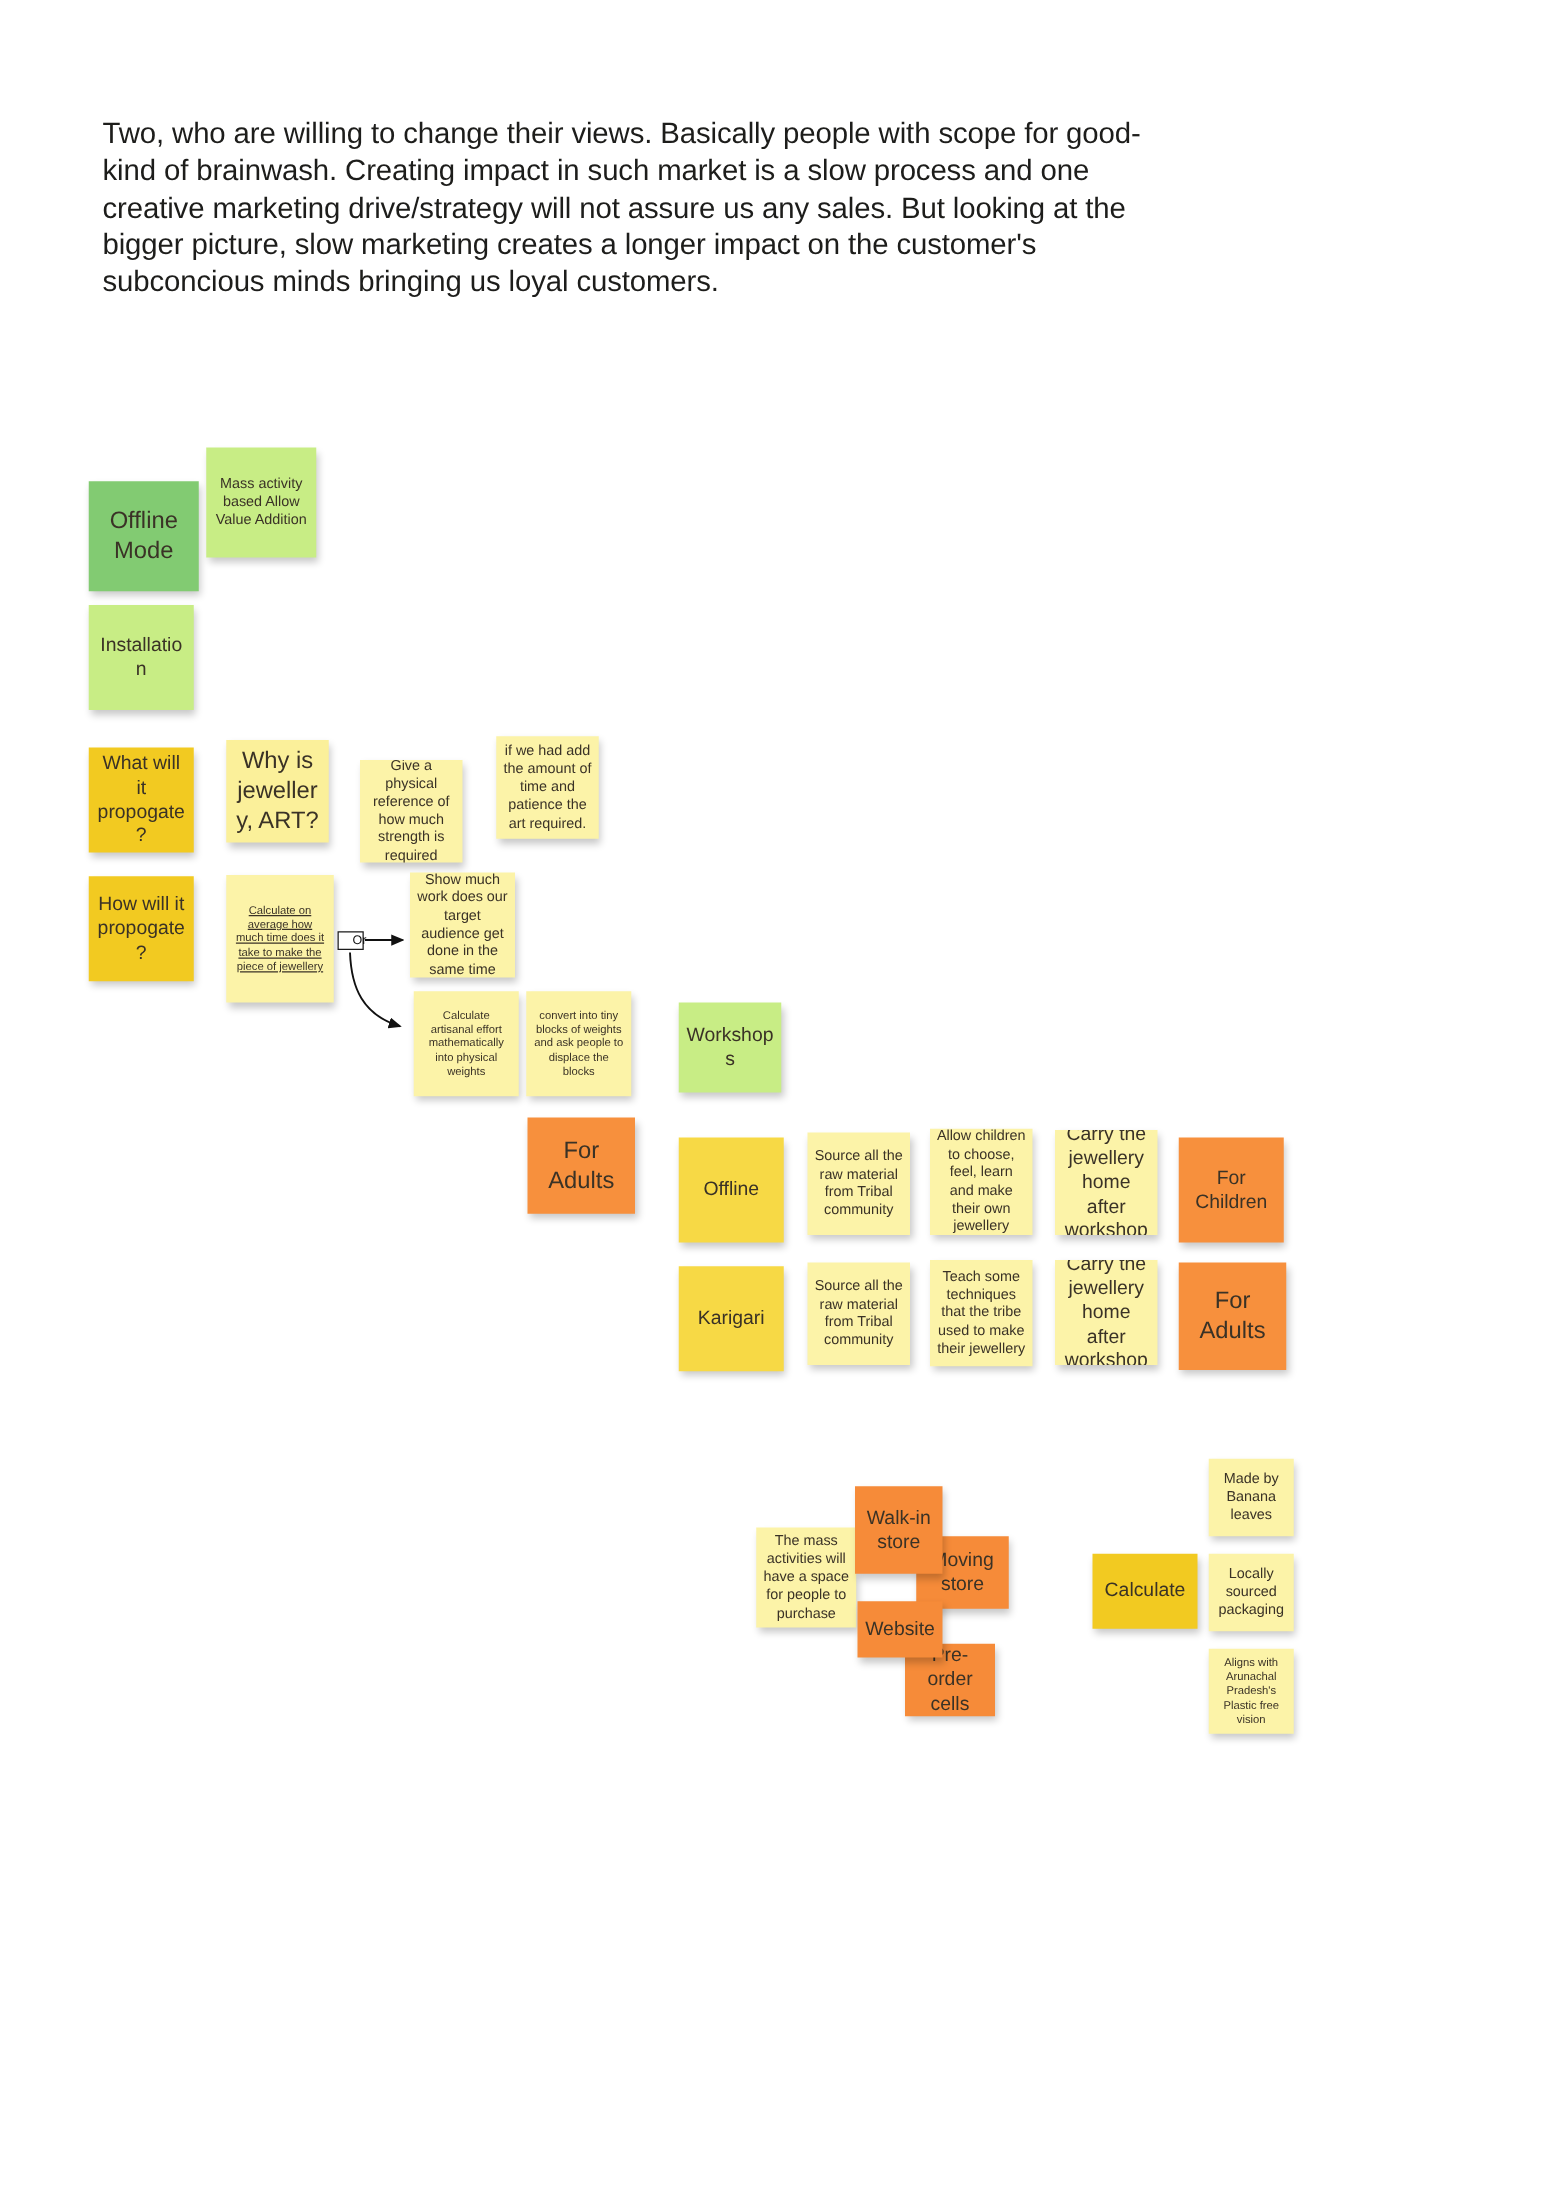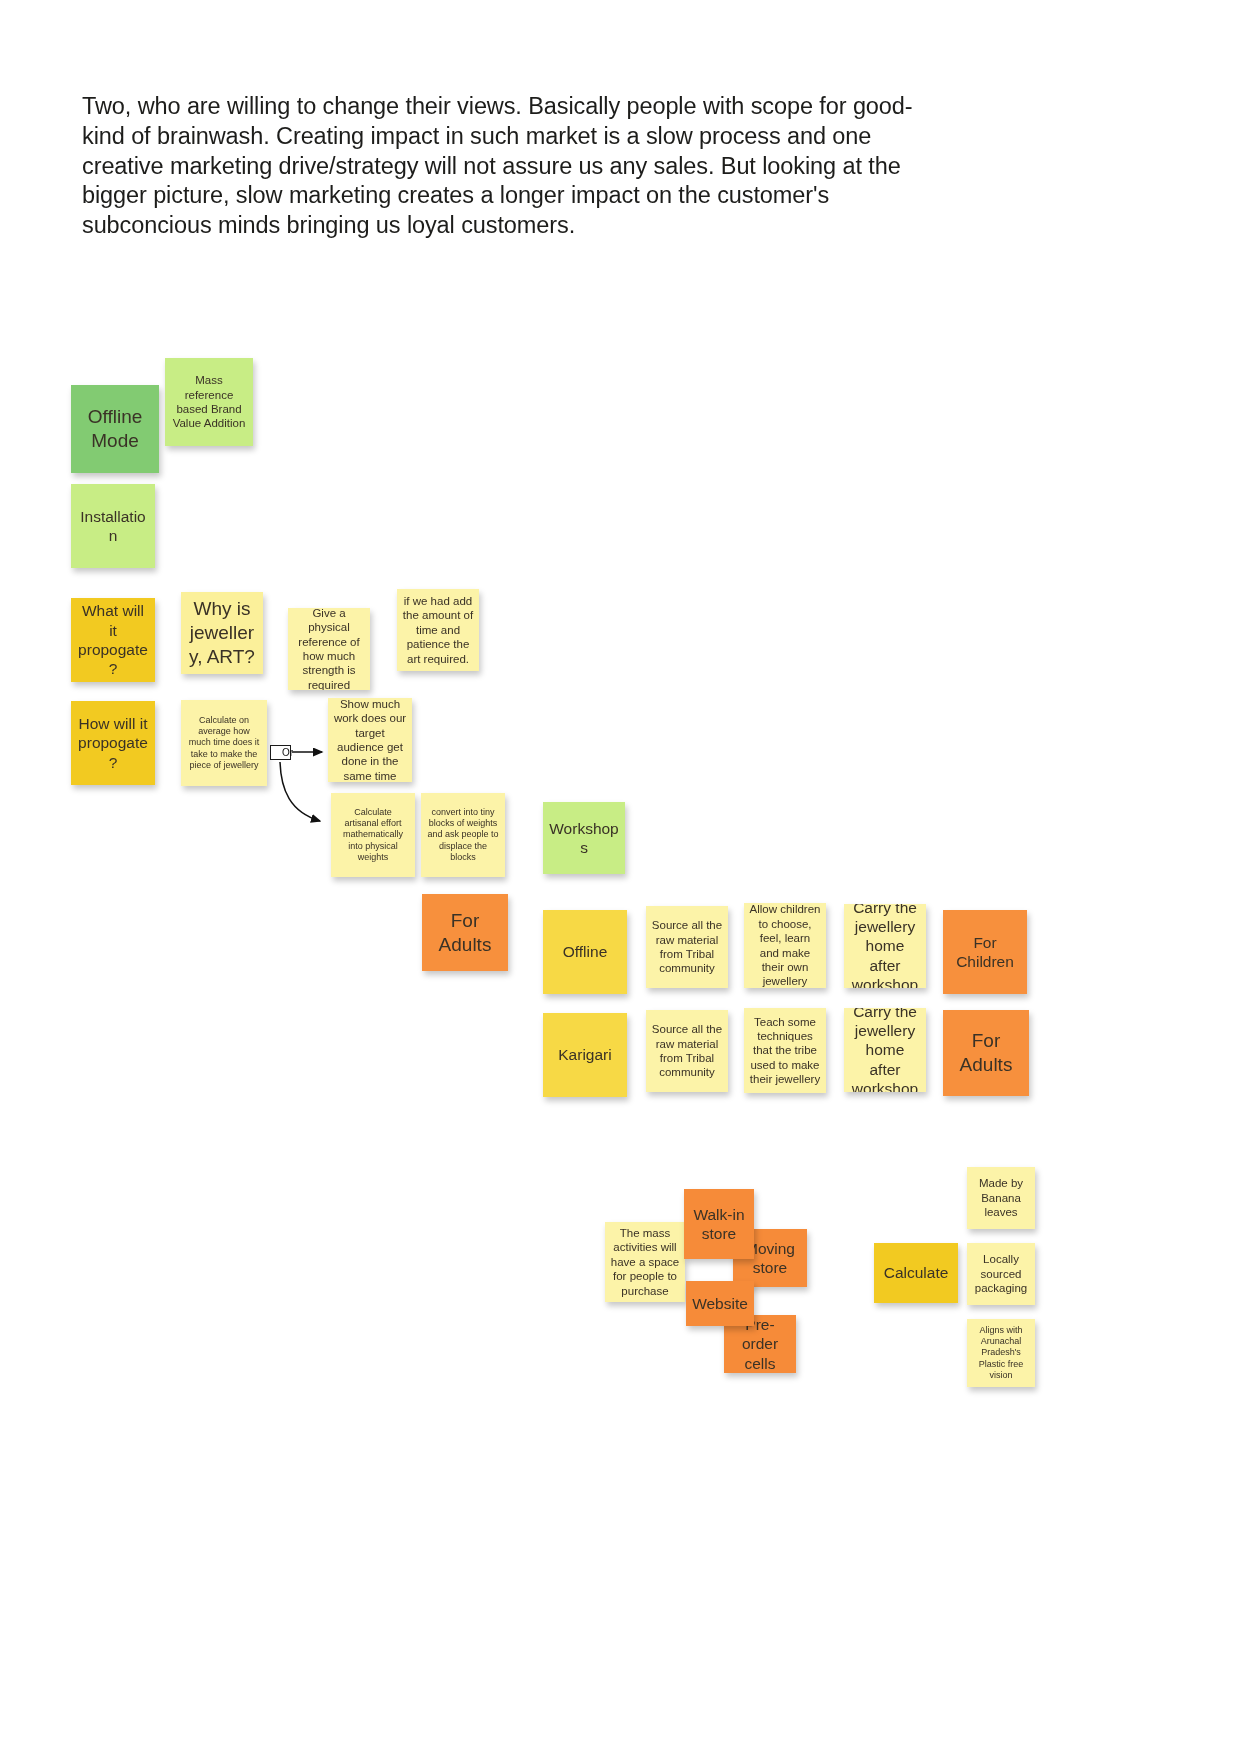--- a/index.html
+++ b/index.html
@@ -82,21 +82,21 @@
 
 <div id="board">
 
   <div class="paragraph">Two, who are willing to change their views. Basically people with scope for good-kind of brainwash. Creating impact in such market is a slow process and one creative marketing drive/strategy will not assure us any sales. But looking at the bigger picture, slow marketing creates a longer impact on the customer's subconcious minds bringing us loyal customers.</div>
 
   <div class="note c-green-dark t-lg" style="left:71px; top:358px; width:88px; height:88px;margin-top:27px;">
     <span>Offline Mode</span>
   </div>
 
   <div class="note c-green-light t-sm" style="left:165px; top:358px; width:88px; height:88px;">
-    <span>Mass reference based Brand Value Addition</span>
+    <span>Mass activity based Allow Value Addition</span>
   </div>
 
   <div class="note c-green-light t-md" style="left:71px; top:484px; width:84px; height:84px;">
     <span>Installation</span>
   </div>
 
   <div class="note c-yellow-dark t-md" style="left:71px; top:598px; width:84px; height:84px;">
     <span>What will it propogate?</span>
   </div>
 
@@ -109,21 +109,21 @@
   </div>
 
   <div class="note c-yellow-pale t-sm" style="left:397px; top:589px; width:82px; height:82px;">
     <span>if we had add the amount of time and patience the art required.</span>
   </div>
 
   <div class="note c-yellow-dark t-md" style="left:71px; top:701px; width:84px; height:84px;">
     <span>How will it propogate?</span>
   </div>
 
-  <div class="note c-yellow-pale t-xs" style="left:181px; top:700px; width:86px; height:86px;">
+  <div class="note c-yellow-pale t-xs" style="left:181px; top:700px; width:86px; height:102px;text-decoration:underline;">
     <span>Calculate on average how much time does it take to make the piece of jewellery</span>
   </div>
 
   <div class="note c-yellow-pale t-sm" style="left:328px; top:698px; width:84px; height:84px;">
     <span>Show much work does our target audience get done in the same time</span>
   </div>
 
   <div class="or-box" style="left:270px; top:745px; width:21px; height:15px;padding-left:14px;">
     <span>Or</span>
   </div>

